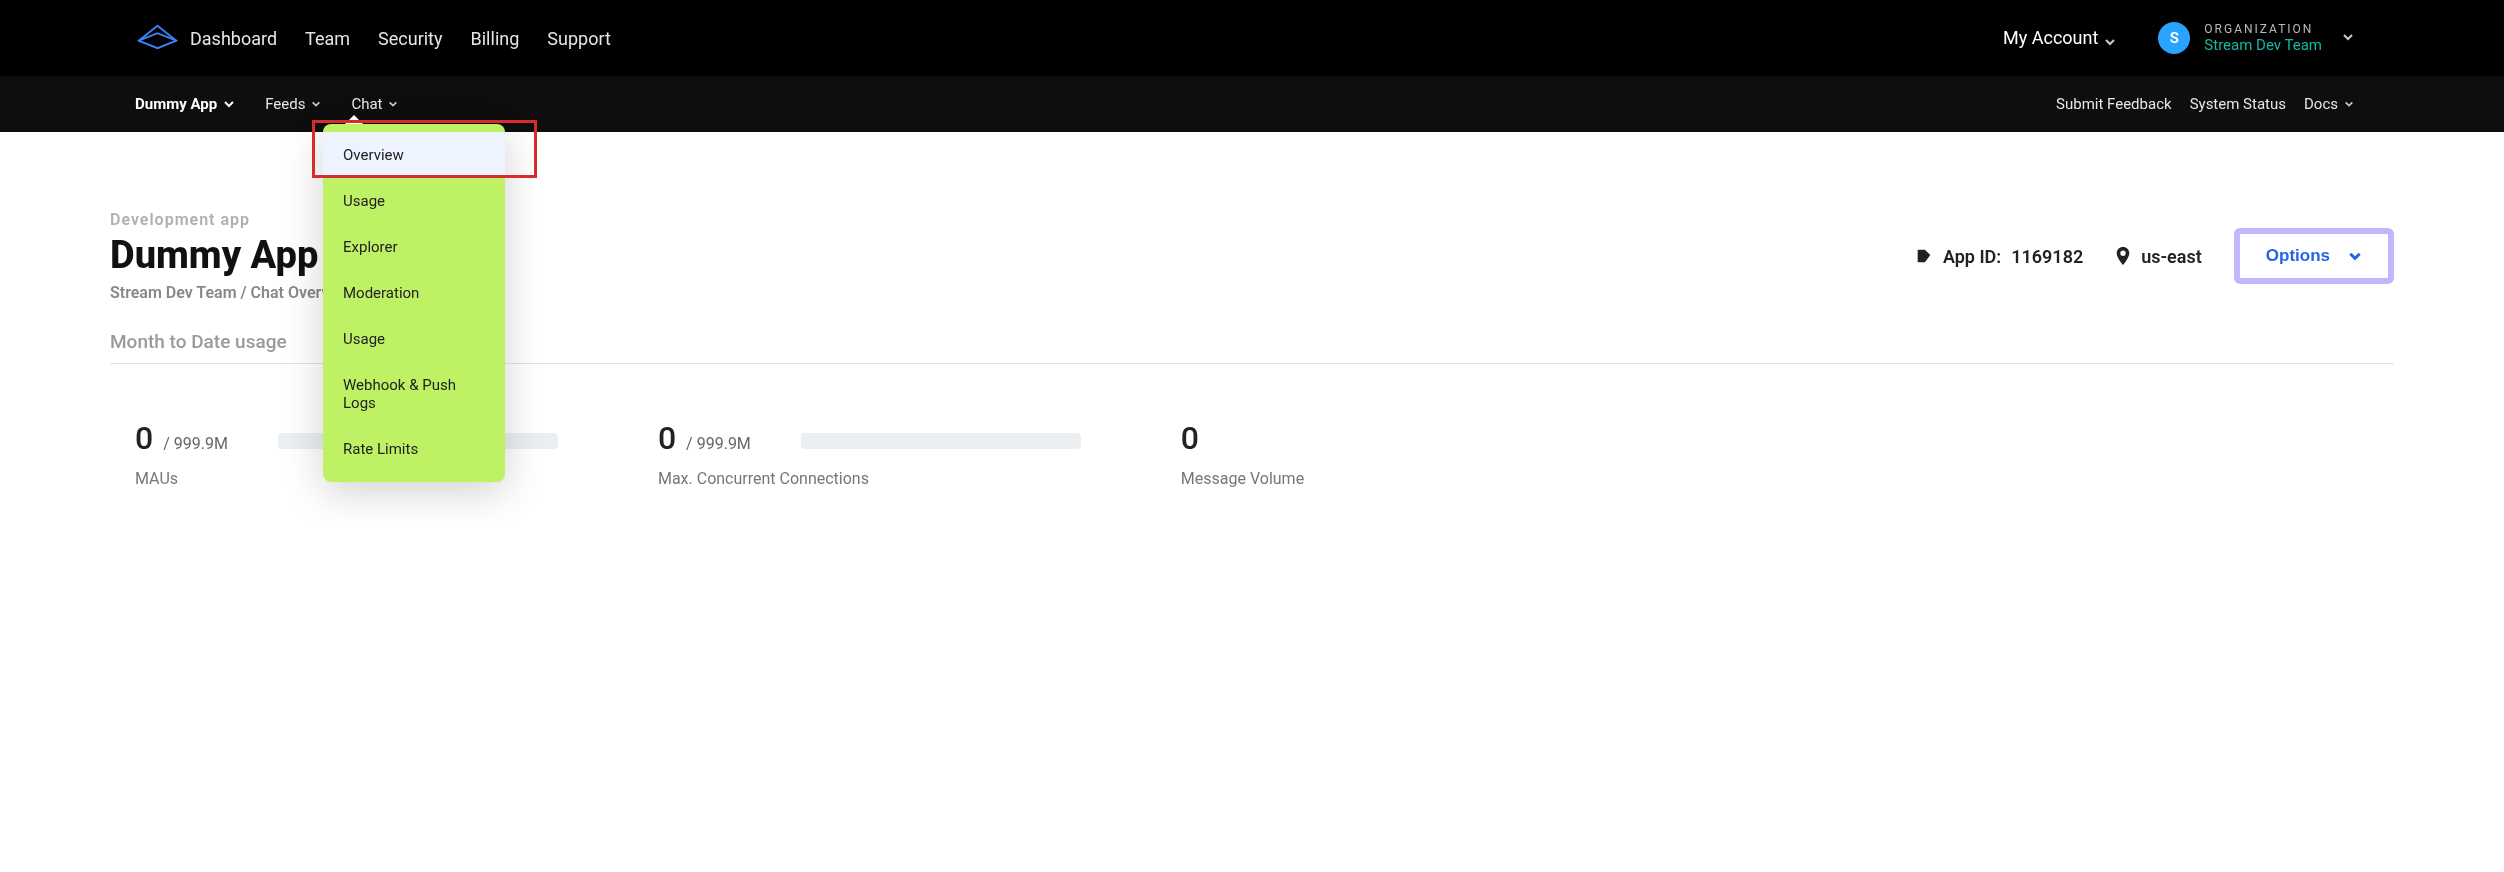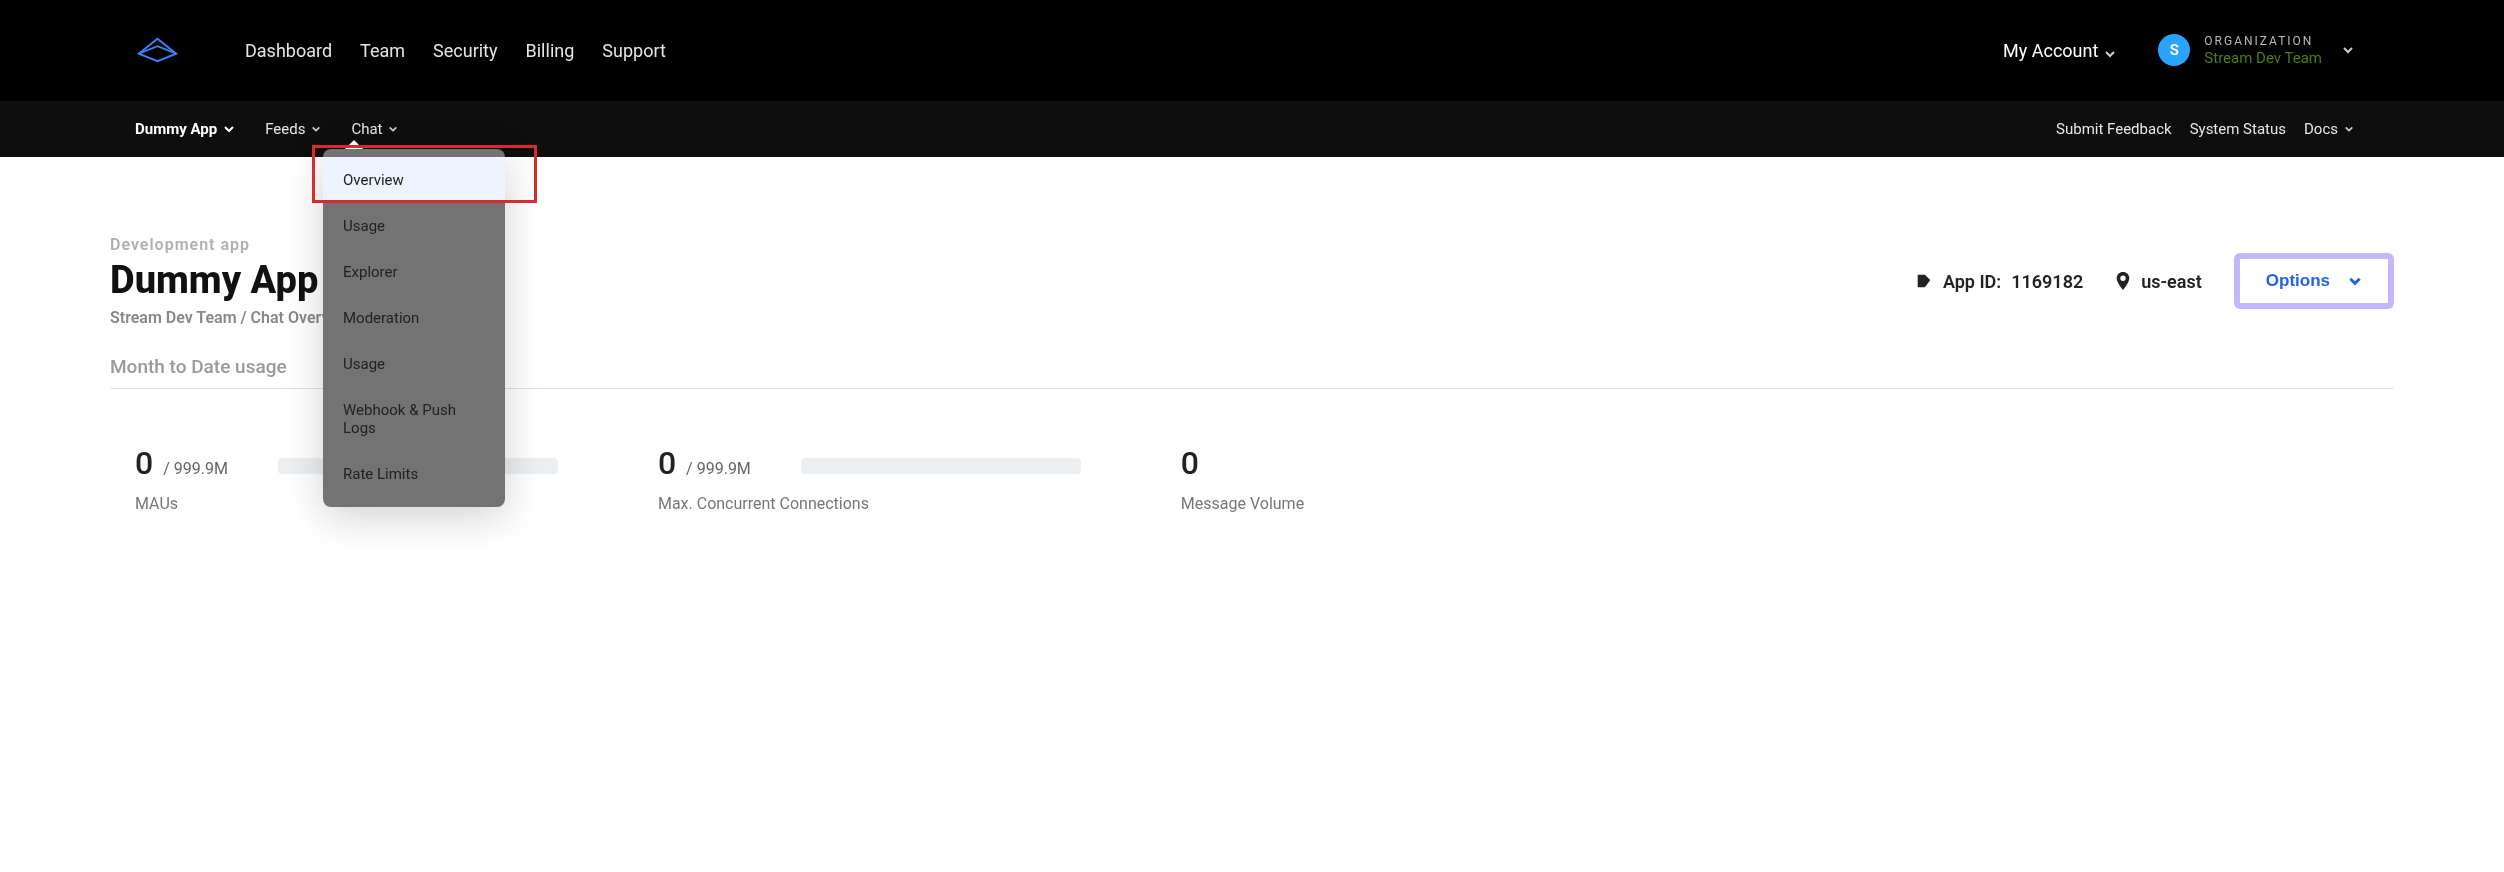--- a/index.html
+++ b/index.html
@@ -5,25 +5,24 @@
   * { box-sizing: border-box; margin: 0; padding: 0; }
   body {
     font-family: -apple-system, BlinkMacSystemFont, "Segoe UI", Roboto, Helvetica, Arial, sans-serif;
     background: #fff;
     color: #111;
     width: 2504px;
   }
   
   .top-header {
     background: #000;
-    height: 101px;
+    height: 76px;
     display: flex;
     align-items: center;
     padding: 0 150px 0 135px;
-    gap: 55px;
   }
   .logo svg { width: 45px; height: 30px; }
   .top-nav {
     display: flex;
     gap: 28px;
     font-size: 18px;
     color: #cfcfcf;
     margin-left: 10px;
   }
   .top-nav a { color: #e5e5e5; text-decoration: none; cursor: pointer; }
@@ -52,21 +51,21 @@
   }
   .avatar-circle {
     width: 32px; height: 32px; border-radius: 50%;
     background: #2aa3ff;
     color: #fff;
     display: flex; align-items:center; justify-content:center;
     font-weight: 600; font-size: 15px;
   }
   .org-text { display:flex; flex-direction:column; line-height:1.2; }
   .org-label { color:#b9b9b9; font-size:12px; letter-spacing:2px; }
-  .org-name { color:#4d7c0f; font-size:15px; }
+  .org-name { color:#14b8a6; font-size:15px; }
   .org-caret { color:#ccc; margin-left:6px; }
 
   
   .sub-nav {
     background: #0e0e0e;
     height: 56px;
     display:flex;
     align-items:center;
     padding: 0 150px 0 135px;
     font-size: 15px;
@@ -77,21 +76,21 @@
   .sub-item { display:flex; align-items:center; gap:6px; cursor:pointer; color:#e6e6e6; }
   .sub-item.app { font-weight:700; color:#fff; }
   .sub-right { margin-left:auto; display:flex; gap: 18px; align-items:center;text-align:right; }
   .sub-right a { color:#e6e6e6; text-decoration:none; cursor:pointer; }
 
   
   .dropdown {
     position:absolute;
     top: 48px;
     left: 323px;
-    background:#737373;
+    background:#bef264;
     border-radius: 8px;
     box-shadow: 0 10px 40px rgba(0,0,0,0.18);
     width: 182px;
     padding: 8px 0 10px;
     z-index: 10;
   }
   .dropdown::before {
     content:"";
     position:absolute;
     top:-9px; left:22px;

